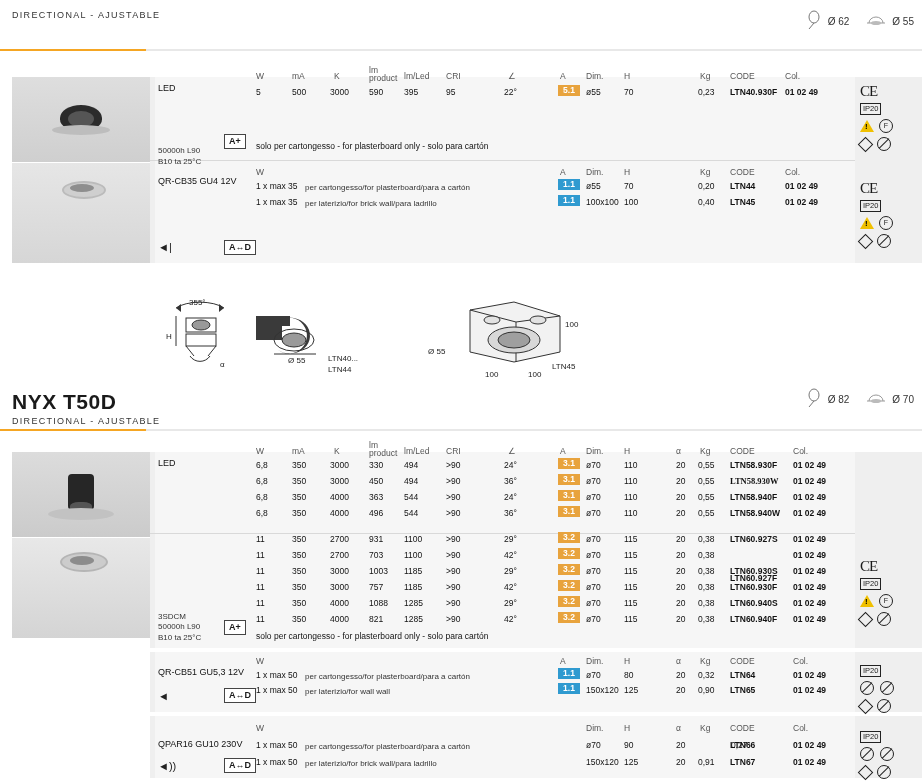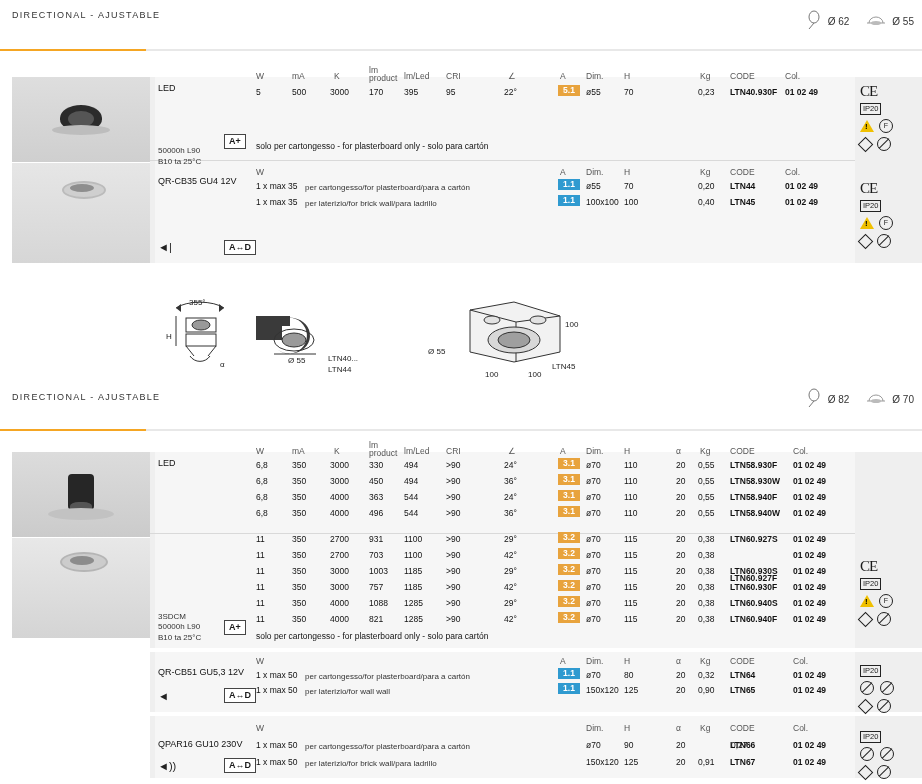--- a/index.html
+++ b/index.html
@@ -134,21 +134,21 @@
   <div class="block" style="left:560px;top:70px;"><span class="colhdr">A</span></div>
   <div class="block" style="left:586px;top:70px;"><span class="colhdr">Dim.</span></div>
   <div class="block" style="left:624px;top:70px;"><span class="colhdr">H</span></div>
   <div class="block" style="left:700px;top:70px;"><span class="colhdr">Kg</span></div>
   <div class="block" style="left:730px;top:70px;"><span class="colhdr">CODE</span></div>
   <div class="block" style="left:785px;top:70px;"><span class="colhdr">Col.</span></div>
 
   <div class="block" style="left:256px;top:86px;"><span class="cell">5</span></div>
   <div class="block" style="left:292px;top:86px;"><span class="cell">500</span></div>
   <div class="block" style="left:330px;top:86px;"><span class="cell">3000</span></div>
-  <div class="block" style="left:369px;top:86px;"><span class="cell">170</span></div>
+  <div class="block" style="left:369px;top:86px;"><span class="cell">590</span></div>
   <div class="block" style="left:404px;top:86px;"><span class="cell">395</span></div>
   <div class="block" style="left:446px;top:86px;"><span class="cell">95</span></div>
   <div class="block" style="left:504px;top:86px;"><span class="cell">22°</span></div>
   <div class="block" style="left:558px;top:84px;"><span class="badge yellow">5.1</span></div>
   <div class="block" style="left:586px;top:86px;"><span class="cell">ø55</span></div>
   <div class="block" style="left:624px;top:86px;"><span class="cell">70</span></div>
   <div class="block" style="left:698px;top:86px;"><span class="cell">0,23</span></div>
   <div class="block" style="left:730px;top:86px;"><span class="cell bold">LTN40.930F</span></div>
   <div class="block" style="left:785px;top:86px;"><span class="cell bold">01 02 49</span></div>
 
@@ -254,20 +254,21 @@
       <ellipse cx="98" cy="22" rx="8" ry="4" fill="#e2e2e2" stroke="#333"></ellipse>
     </svg>
   </div>
   <div class="block" style="left:428px;top:345px;"><span class="techlbl">Ø 55</span></div>
   <div class="block" style="left:565px;top:318px;"><span class="techlbl">100</span></div>
   <div class="block" style="left:485px;top:368px;"><span class="techlbl">100</span></div>
   <div class="block" style="left:528px;top:368px;"><span class="techlbl">100</span></div>
   <div class="block" style="left:552px;top:360px;"><span class="techlbl">LTN45</span></div>
 
   <div class="hdr" style="top:390px;">
+    <div class="prod-title">NYX T50D</div>
     <div class="prod-sub">DIRECTIONAL - AJUSTABLE</div>
   </div>
   <div class="hdr-right" style="top:388px;">
     <div class="dim">
       <span>
         <svg width="18" height="20" viewBox="0 0 18 20">
             <ellipse cx="9" cy="7" rx="5" ry="6" fill="none" stroke="#777"></ellipse>
             <path d="M9 13 L4 19" stroke="#777" fill="none"></path>
           </svg>
       </span>
@@ -351,21 +352,21 @@
   <div class="block" style="left:330px;top:475px;"><span class="cell">3000</span></div>
   <div class="block" style="left:369px;top:475px;"><span class="cell">450</span></div>
   <div class="block" style="left:404px;top:475px;"><span class="cell">494</span></div>
   <div class="block" style="left:446px;top:475px;"><span class="cell">&gt;90</span></div>
   <div class="block" style="left:504px;top:475px;"><span class="cell">36°</span></div>
   <div class="block" style="left:558px;top:473px;"><span class="badge yellow">3.1</span></div>
   <div class="block" style="left:586px;top:475px;"><span class="cell">ø70</span></div>
   <div class="block" style="left:624px;top:475px;"><span class="cell">110</span></div>
   <div class="block" style="left:676px;top:475px;"><span class="cell">20</span></div>
   <div class="block" style="left:698px;top:475px;"><span class="cell">0,55</span></div>
-  <div class="block" style="left:730px;top:475px;"><span class="cell bold">LTN58.930W</span></div>
+  <div class="block" style="left:730px;top:475px;font-family:Liberation Serif, serif;"><span class="cell bold">LTN58.930W</span></div>
   <div class="block" style="left:793px;top:475px;"><span class="cell bold">01 02 49</span></div>
 
   <div class="block" style="left:256px;top:491px;"><span class="cell">6,8</span></div>
   <div class="block" style="left:292px;top:491px;"><span class="cell">350</span></div>
   <div class="block" style="left:330px;top:491px;"><span class="cell">4000</span></div>
   <div class="block" style="left:369px;top:491px;"><span class="cell">363</span></div>
   <div class="block" style="left:404px;top:491px;"><span class="cell">544</span></div>
   <div class="block" style="left:446px;top:491px;"><span class="cell">&gt;90</span></div>
   <div class="block" style="left:504px;top:491px;"><span class="cell">24°</span></div>
   <div class="block" style="left:558px;top:489px;"><span class="badge yellow">3.1</span></div>

